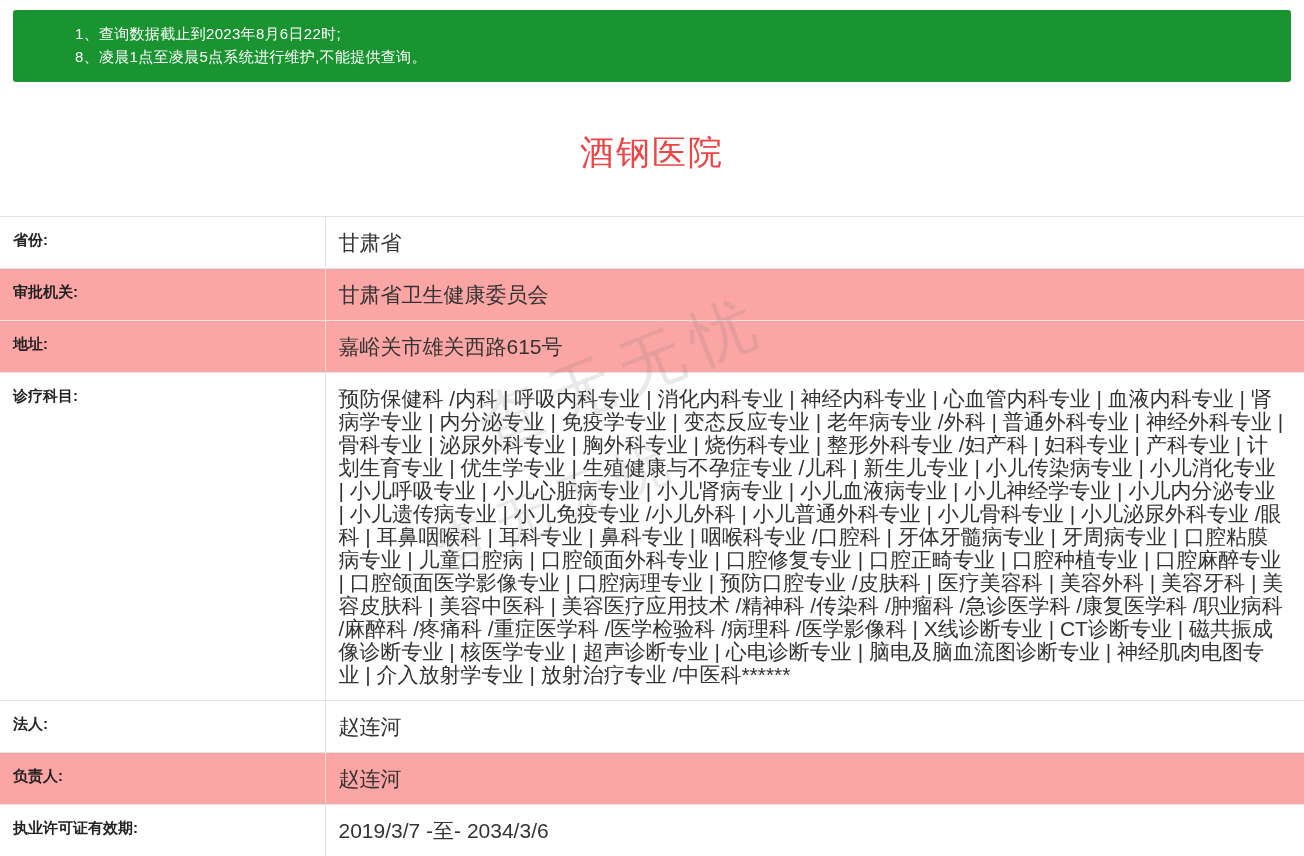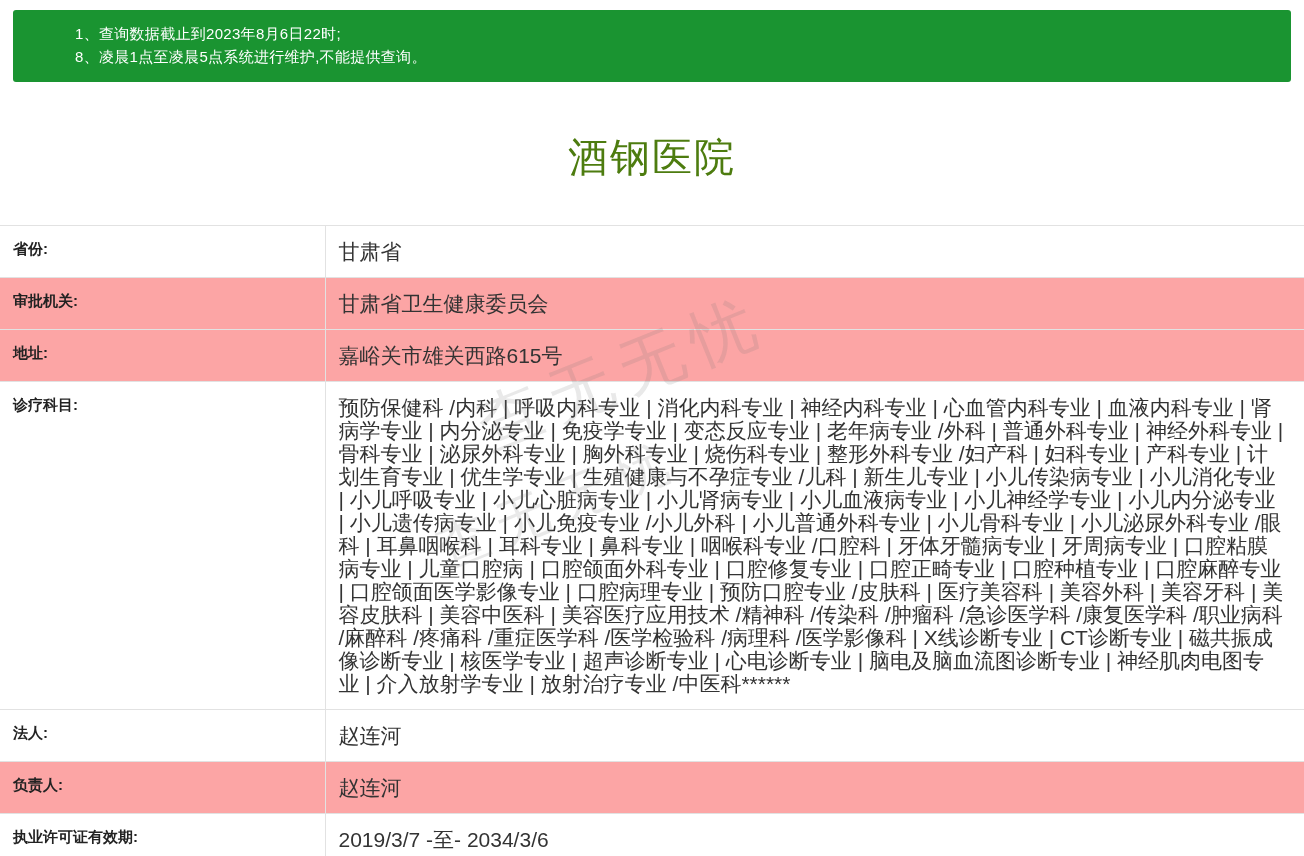--- a/index.html
+++ b/index.html
@@ -33,22 +33,22 @@
     letter-spacing: 0.3px;
     white-space: nowrap;
   }
 
   
   .title-wrap {
     text-align: center;
     padding: 48px 0 40px 0;
   }
   .title {
-    font-size: 40px;
-    color: #4d7c0f;
+    font-size: 34px;
+    color: #ef4444;
     letter-spacing: 2px;
     font-weight: normal;
     margin: 0;
     display: inline-block;
   }
 
   
   .info-table {
     width: 1304px;
     border-collapse: collapse;

